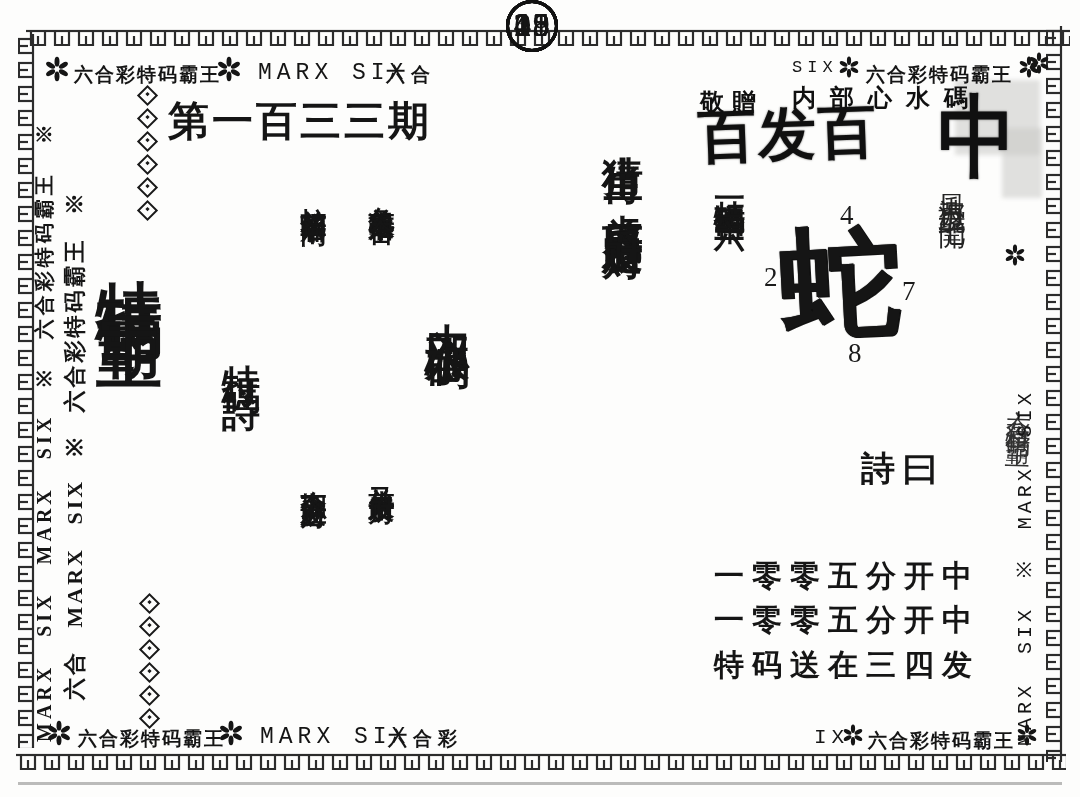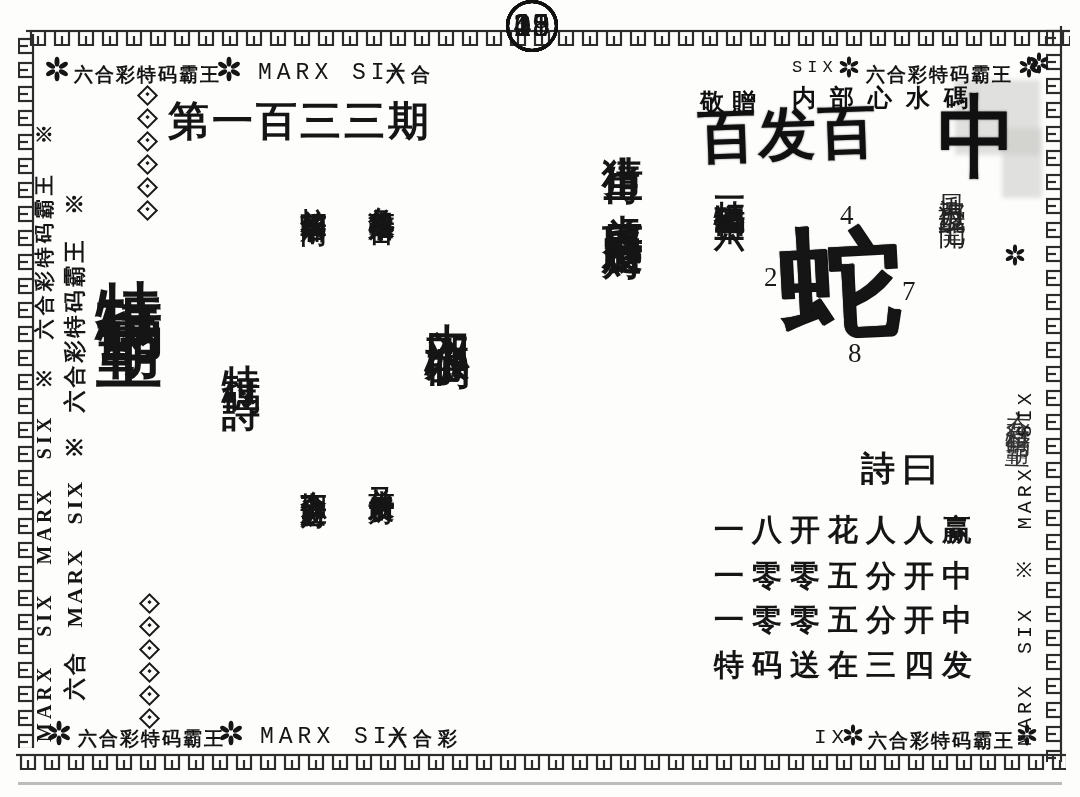--- a/index.html
+++ b/index.html
@@ -182,21 +182,20 @@
 
   <div class="abs sn-num" style="left:840px;top:200px;">4</div>
   <div class="abs sn-num" style="left:764px;top:262px;">2</div>
   <div class="abs sn-num" style="left:902px;top:276px;">7</div>
   <div class="abs sn-num" style="left:848px;top:338px;">8</div>
   <div class="abs snake" style="left:782px;top:226px;">蛇</div>
 
   <div class="abs v wind" style="left:938px;top:172px;">風波再現二七開</div>
 
   <div class="abs poem-title" style="left:861px;top:446px;">詩曰</div>
-  <div class="abs poem-line" style="left:714px;top:510px;">一八开花人人赢</div>
   <div class="abs poem-line" style="left:714px;top:556px;">一零零五分开中</div>
   <div class="abs poem-line" style="left:714px;top:645px;">特码送在三四发</div>
   <div class="abs poem-line" style="left:714px;top:600px;">一零零五分开中</div>
 
   <svg class="abs flw" style="left:46px;top:720px;">
       <use href="#flw" xlink:href="#flw"></use>
     </svg>
   <div class="abs bar-cjk" style="left:78px;top:726px;">六合彩特码霸王</div>
   <svg class="abs flw" style="left:218px;top:720px;">
       <use href="#flw" xlink:href="#flw"></use>

